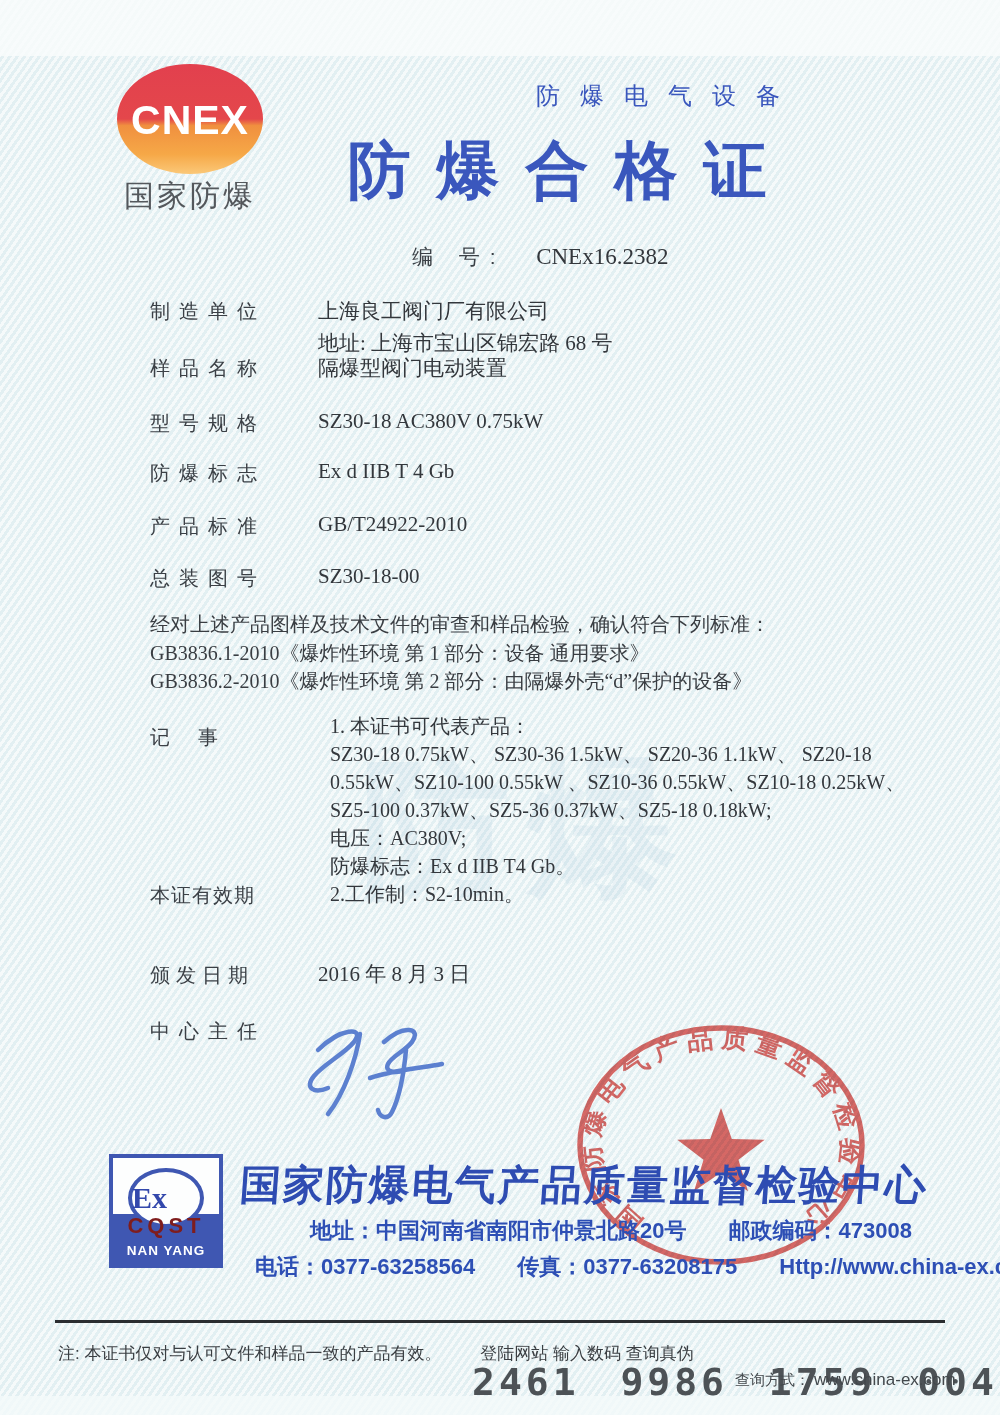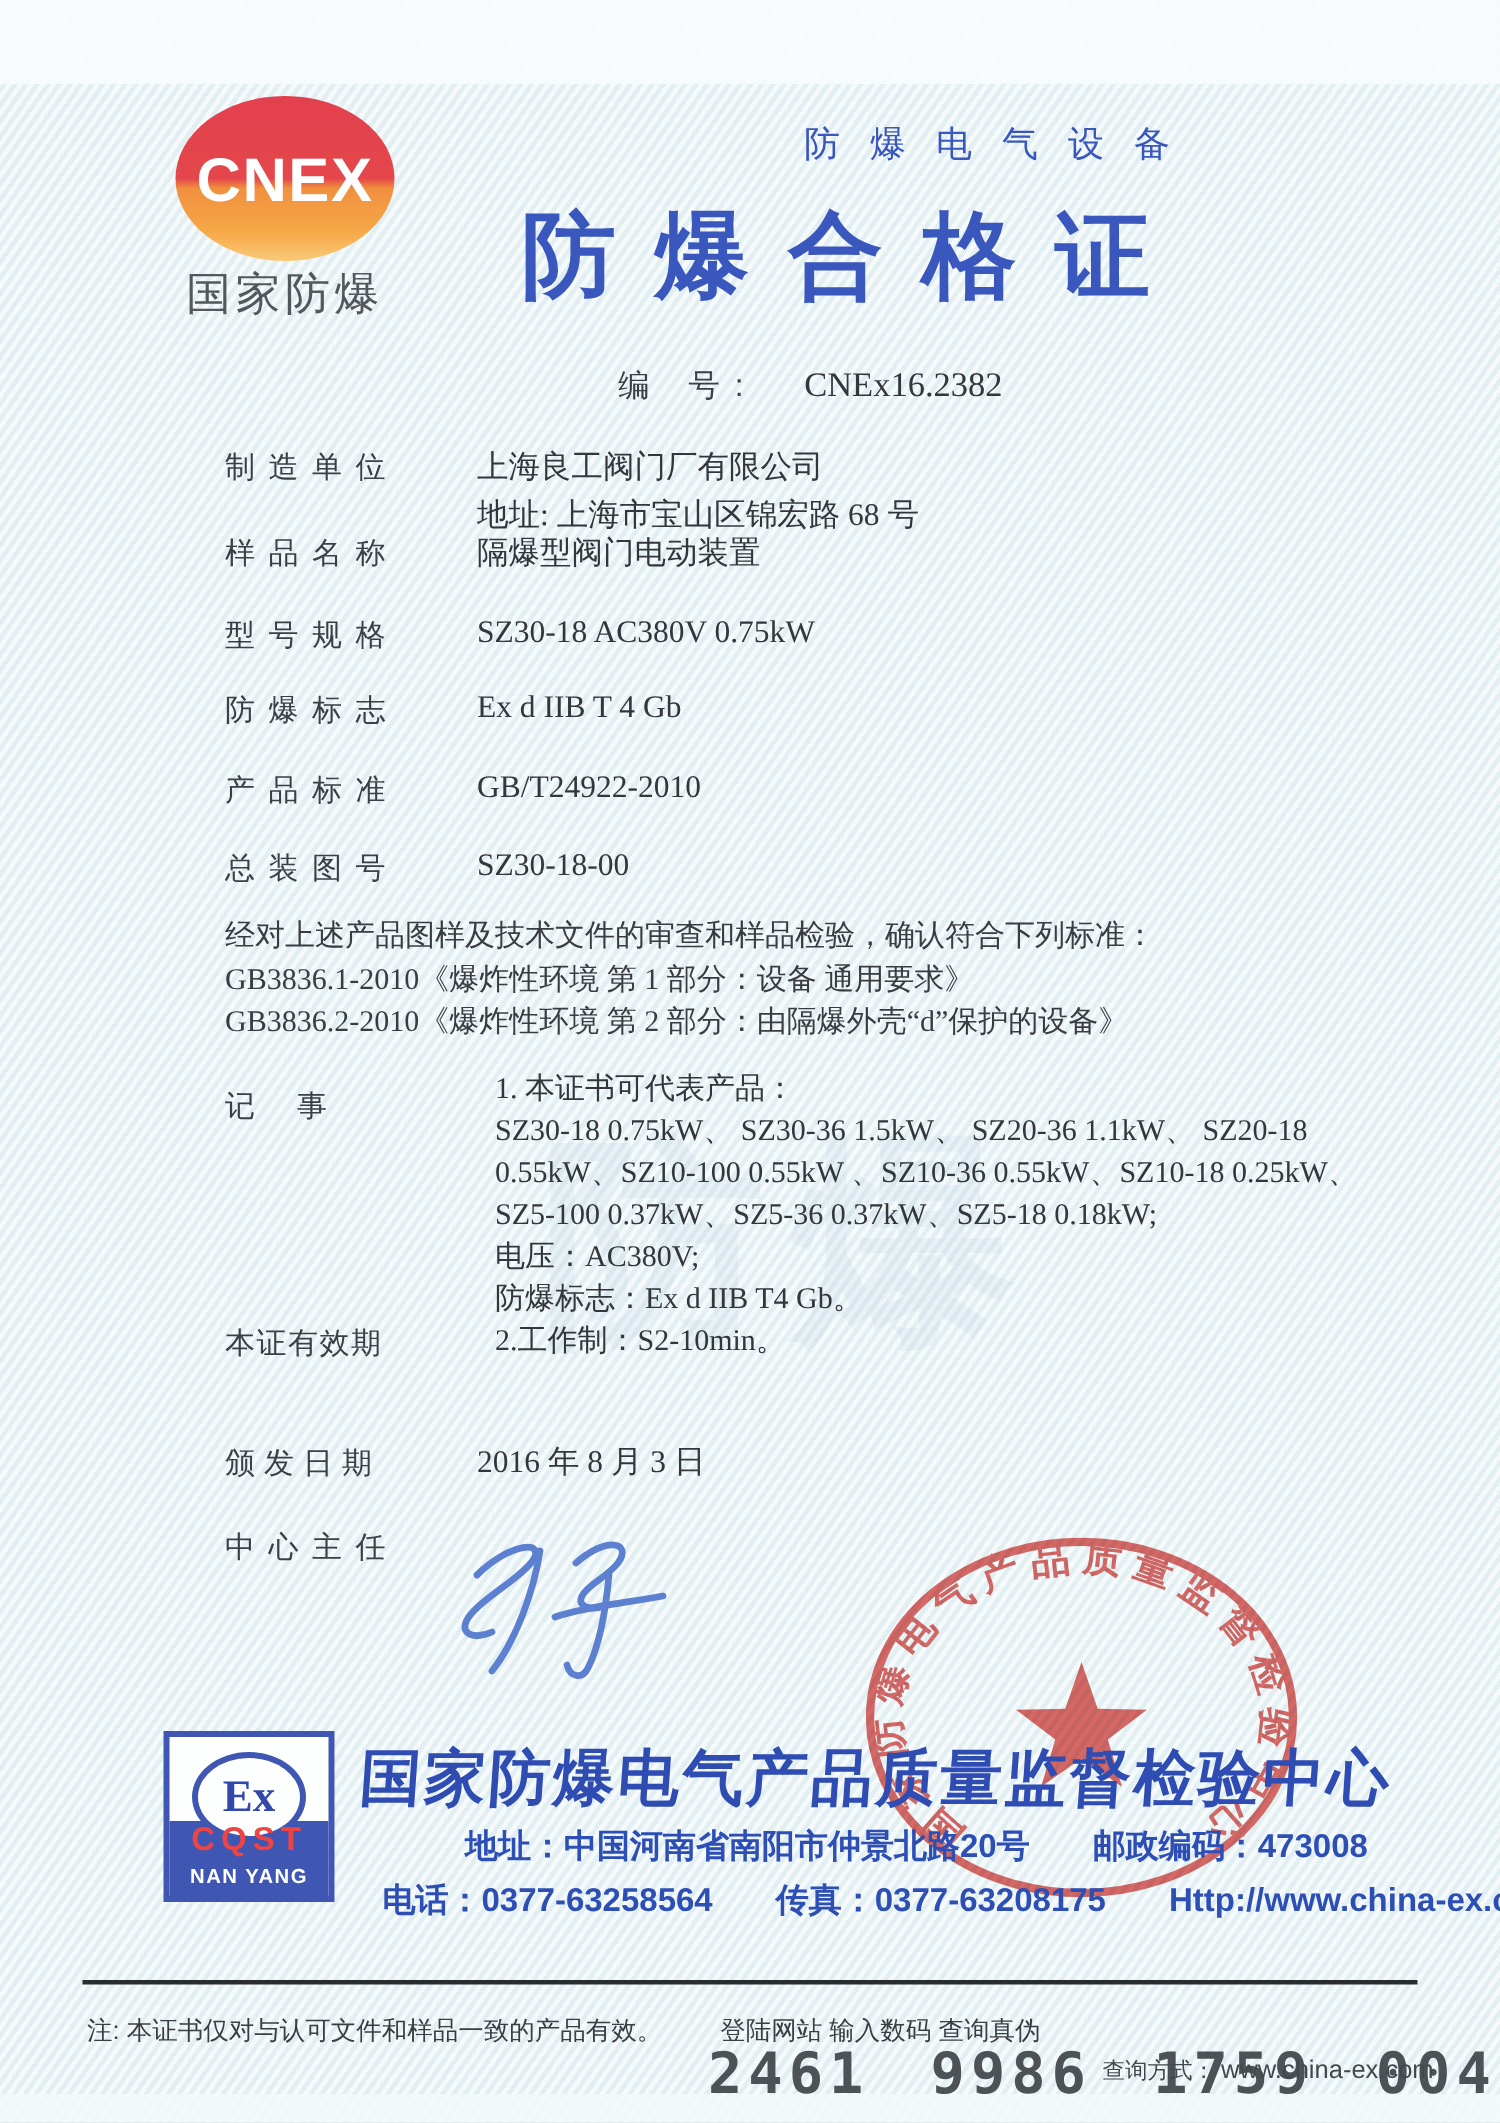--- a/index.html
+++ b/index.html
@@ -42,26 +42,26 @@
 
   .watermark{position:absolute;left:360px;top:730px;font-size:150px;font-weight:bold;
     color:rgba(125,175,205,0.10);letter-spacing:18px;pointer-events:none;}
 
   .sig-svg{position:absolute;left:300px;top:1020px;}
   .stamp-svg{position:absolute;left:566px;top:1012px;mix-blend-mode:multiply;opacity:.85;}
 
   
   .ex-logo{position:absolute;left:109px;top:1154px;width:106px;height:106px;border:4px solid #3f57b2;background:#fdfefe;}
   .ex-logo .blue-half{position:absolute;left:0;bottom:0;width:100%;height:50px;background:#3f57b2;}
-  .ex-logo .cqst{position:absolute;left:0;bottom:25px;width:100%;text-align:center;color:#ef4444;
+  .ex-logo .cqst{position:absolute;left:0;bottom:25px;width:100%;text-align:center;color:#7f1d1d;
     font-size:22px;letter-spacing:4px;font-weight:bold;}
   .ex-logo .city{position:absolute;left:0;bottom:6px;width:100%;text-align:center;color:#fff;
     font-size:13.5px;letter-spacing:1px;font-weight:bold;}
   .ex-logo .ellipse{position:absolute;left:15px;top:10px;width:68px;height:52px;background:#fdfefe;
-    border:4px solid #3f57b2;border-radius:50%;text-align:center;}
+    border:4px solid #3f57b2;border-radius:50%;text-align:left;}
   .ex-logo .ellipse span{font-size:30px;font-weight:bold;color:#3348ac;line-height:52px;font-family:"Liberation Serif",serif;}
   .org-name{position:absolute;left:240px;top:1158px;width:700px;font-size:41px;font-weight:bold;
     color:#2e4cb2;letter-spacing:2px;transform:skewX(-4deg);white-space:nowrap;
     font-family:"Liberation Serif",serif;}
   .org-line1{position:absolute;left:310px;top:1216px;font-size:22px;font-weight:bold;color:#2d4fb5;white-space:nowrap;}
   .org-line2{position:absolute;left:255px;top:1252px;font-size:22px;font-weight:bold;color:#2d4fb5;white-space:nowrap;}
   .org-gap{display:inline-block;width:42px;}
 
   
   .rule{position:absolute;left:55px;top:1320px;width:890px;height:3px;background:#2a2d30;}

